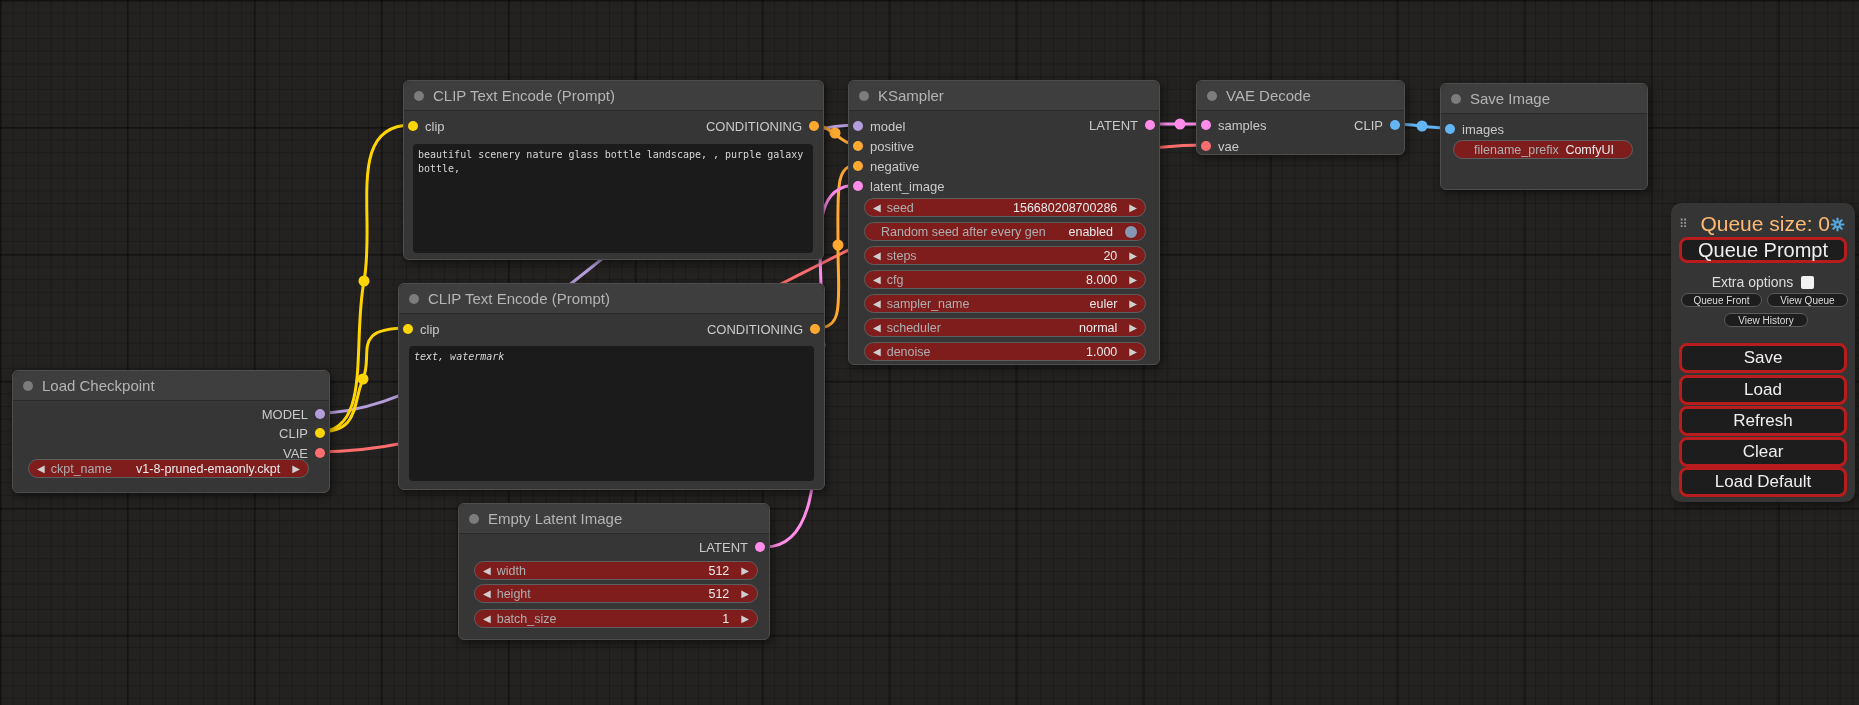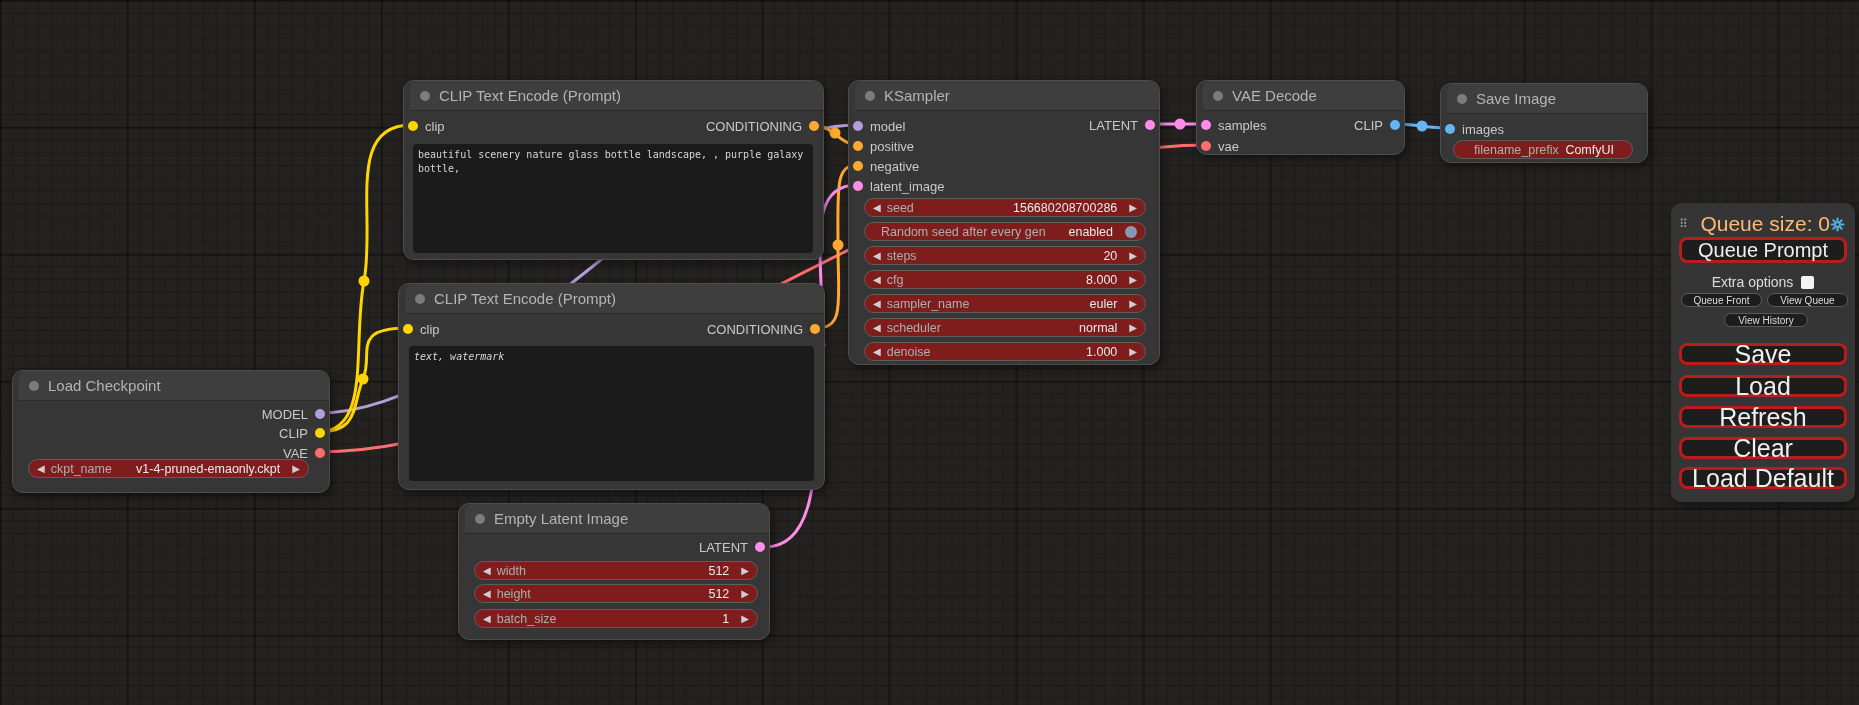--- a/index.html
+++ b/index.html
@@ -10,21 +10,21 @@
     background-image:
       linear-gradient(rgba(0,0,0,.28) 0 2px, transparent 2px),
       linear-gradient(90deg, rgba(0,0,0,.28) 0 2px, transparent 2px),
       linear-gradient(rgba(0,0,0,.20) 0 1px, transparent 1px),
       linear-gradient(90deg, rgba(0,0,0,.20) 0 1px, transparent 1px);
     background-size:127px 127px,127px 127px,12.7px 12.7px,12.7px 12.7px;
   }
   svg.wires{position:absolute;left:0;top:0;z-index:1;}
   .node{
     position:absolute;z-index:2;background:#363636;border:1px solid #4d4d4d;
-    border-radius:11px;box-shadow:2px 3px 9px rgba(0,0,0,.5);box-sizing:border-box;padding-left:6px;
+    border-radius:6px;box-shadow:2px 3px 9px rgba(0,0,0,.5);box-sizing:border-box;
   }
   .ntitle{
     height:29px;background:#3e3e3e;border-radius:8px 8px 0 0;border-bottom:1px solid #2a2a2a;
     display:flex;align-items:center;padding:0 10px;gap:9px;color:#b4b4b4;font-size:15px;
   }
   .cdot{width:10px;height:10px;border-radius:50%;background:#7c7c7c;flex:none;}
   .slot{position:absolute;display:flex;align-items:center;gap:7px;font-size:13px;color:#c9c9c9;height:20px;}
   .slot.in{left:4px;}
   .slot.out{right:4px;}
   .sdot{width:10px;height:10px;border-radius:50%;flex:none;}
@@ -49,21 +49,21 @@
     background:#353535;border-radius:10px;box-shadow:3px 4px 10px rgba(0,0,0,.45);
   }
   .qheader{display:flex;align-items:center;padding:9px 10px 0 8px;}
   .qhandle{color:#9d9d9d;font-size:12px;line-height:1;cursor:grab;}
   .qsize{flex:1;text-align:right;color:#fdba74;font-size:21px;}
   .qbtn{
     position:absolute;left:8px;width:168px;background:#1d1d1d;border:3px solid #b91c1c;
     border-radius:8px;color:#efefef;display:flex;align-items:center;justify-content:center;
     box-sizing:border-box;cursor:pointer;
   }
-  .qbtn.big{height:22px;font-size:25px;}
+  .qbtn.big{height:30px;font-size:17px;}
   .sbtn{
     position:absolute;height:14px;background:#1d1d1d;border:1px solid #5a5a5a;border-radius:8px;
     color:#dddddd;font-size:10px;display:flex;align-items:center;justify-content:center;
     box-sizing:border-box;cursor:pointer;
   }
   .extra-row{
     position:absolute;top:71px;left:0;right:0;display:flex;align-items:center;
     justify-content:center;gap:8px;color:#dcdcdc;font-size:14px;
   }
   .checkbox{width:13px;height:13px;background:#f2f2f2;border-radius:2px;cursor:pointer;}
@@ -107,21 +107,21 @@
     <span>CLIP</span>
     <span class="sdot" style="background: rgb(255, 213, 0);"></span>
   </div>
   <div class="slot out" style="top:72px;">
     <span>VAE</span>
     <span class="sdot" style="background: rgb(255, 110, 110);"></span>
   </div>
   <div class="widget" style="left:15px;top:88px;width:281px;">
     <span class="warr arrl"></span>
     <span class="wlabel">ckpt_name</span>
-    <span class="wvalue">v1-4-pruned-emaonly.ckpt</span>
+    <span class="wvalue">v1-8-pruned-emaonly.ckpt</span>
     <span class="warr arrr"></span>
   </div>
 </div>
 
 <div class="node" style="left:403px;top:80px;width:421px;height:180px;">
   <div class="ntitle">
     <span class="cdot"></span>
     <span>CLIP Text Encode (Prompt)</span>
   </div>
   <div class="slot in" style="top:35px;">
@@ -260,21 +260,21 @@
   <div class="slot in" style="top:55px;">
     <span class="sdot" style="background: rgb(255, 110, 110);"></span>
     <span>vae</span>
   </div>
   <div class="slot out" style="top:34px;">
     <span>CLIP</span>
     <span class="sdot" style="background: rgb(100, 181, 246);"></span>
   </div>
 </div>
 
-<div class="node" style="left:1440px;top:83px;width:208px;height:80px;">
+<div class="node" style="left:1440px;top:83px;width:208px;height:107px;">
   <div class="ntitle">
     <span class="cdot"></span>
     <span>Save Image</span>
   </div>
   <div class="slot in" style="top:35px;">
     <span class="sdot" style="background: rgb(100, 181, 246);"></span>
     <span>images</span>
   </div>
   <div class="widget" style="left:12px;top:56px;width:180px;">
     <span class="wlabel" style="padding-left:12px;">filename_prefix</span>

